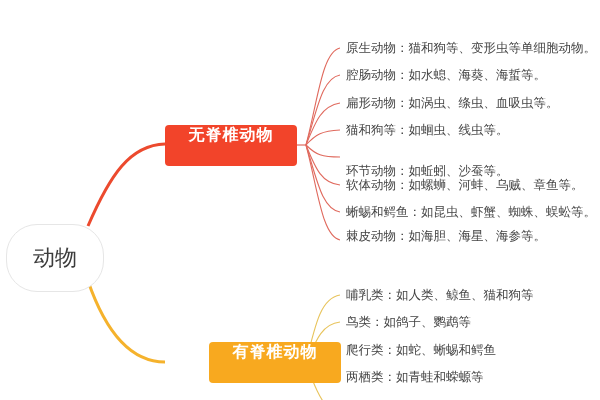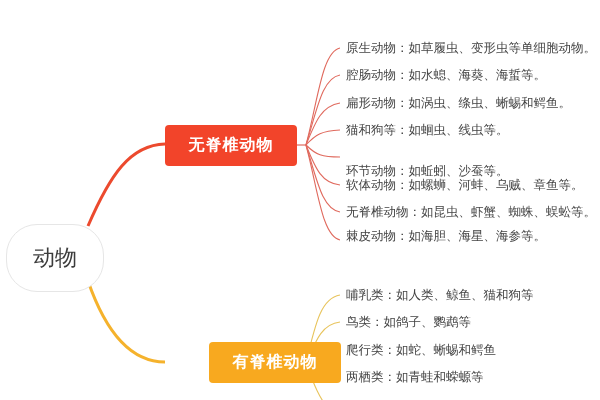--- a/index.html
+++ b/index.html
@@ -11,21 +11,21 @@
   svg.lines { position: absolute; left: 0; top: 0; width: 600px; height: 400px; }
   .root {
     position: absolute; left: 6px; top: 224px; width: 98px; height: 68px;
     box-sizing: border-box; border: 1px solid #e6e6e6; border-radius: 31px;
     background: #fff; display: flex; align-items: center; justify-content: center;
     font-size: 22px; color: #3c3c3c; font-weight: 500;
   }
   .cat {
     position: absolute; left: 165px; width: 132px; height: 41px;
     border-radius: 4px; color: #fff; font-size: 16px; font-weight: bold;
-    display: flex; align-items: center; justify-content: center; letter-spacing: 1px;
+    display: flex; justify-content: center; letter-spacing: 1px;
   }
   .cat.red { top: 125px; background: #f2442a; }
   .cat.yellow { top: 342px; background: #f8a91f; margin-left: 44px; }
   .leaf {
     position: absolute; left: 346px; font-size: 12.5px; color: #444;
     white-space: nowrap; line-height: 16px; transform: translateY(-8px);
   }
 </style>
 </head>
 <body>
@@ -65,25 +65,25 @@
 </div>
 
 <div class="cat red">
   <span>无脊椎动物</span>
 </div>
 
 <div class="cat yellow">
   <span>有脊椎动物</span>
 </div>
 
-<div class="leaf" style="top:48px">原生动物：如草履虫、变形虫等单细胞动物。</div>
+<div class="leaf" style="top:48px">原生动物：猫和狗等、变形虫等单细胞动物。</div>
 <div class="leaf" style="top:75px">腔肠动物：如水螅、海葵、海蜇等。</div>
-<div class="leaf" style="top:103px">扁形动物：如涡虫、绦虫、蜥蜴和鳄鱼。</div>
+<div class="leaf" style="top:103px">扁形动物：如涡虫、绦虫、血吸虫等。</div>
 <div class="leaf" style="top:130px">猫和狗等：如蛔虫、线虫等。</div>
 <div class="leaf" style="top:171px">环节动物：如蚯蚓、沙蚕等。</div>
 <div class="leaf" style="top:185px">软体动物：如螺蛳、河蚌、乌贼、章鱼等。</div>
-<div class="leaf" style="top:212px">无脊椎动物：如昆虫、虾蟹、蜘蛛、蜈蚣等。</div>
+<div class="leaf" style="top:212px">蜥蜴和鳄鱼：如昆虫、虾蟹、蜘蛛、蜈蚣等。</div>
 <div class="leaf" style="top:236px">棘皮动物：如海胆、海星、海参等。</div>
 
 <div class="leaf" style="top:295px">哺乳类：如人类、鲸鱼、猫和狗等</div>
 <div class="leaf" style="top:322px">鸟类：如鸽子、鹦鹉等</div>
 <div class="leaf" style="top:350px">爬行类：如蛇、蜥蜴和鳄鱼</div>
 <div class="leaf" style="top:377px">两栖类：如青蛙和蝾螈等</div>
 
 </body></html>

